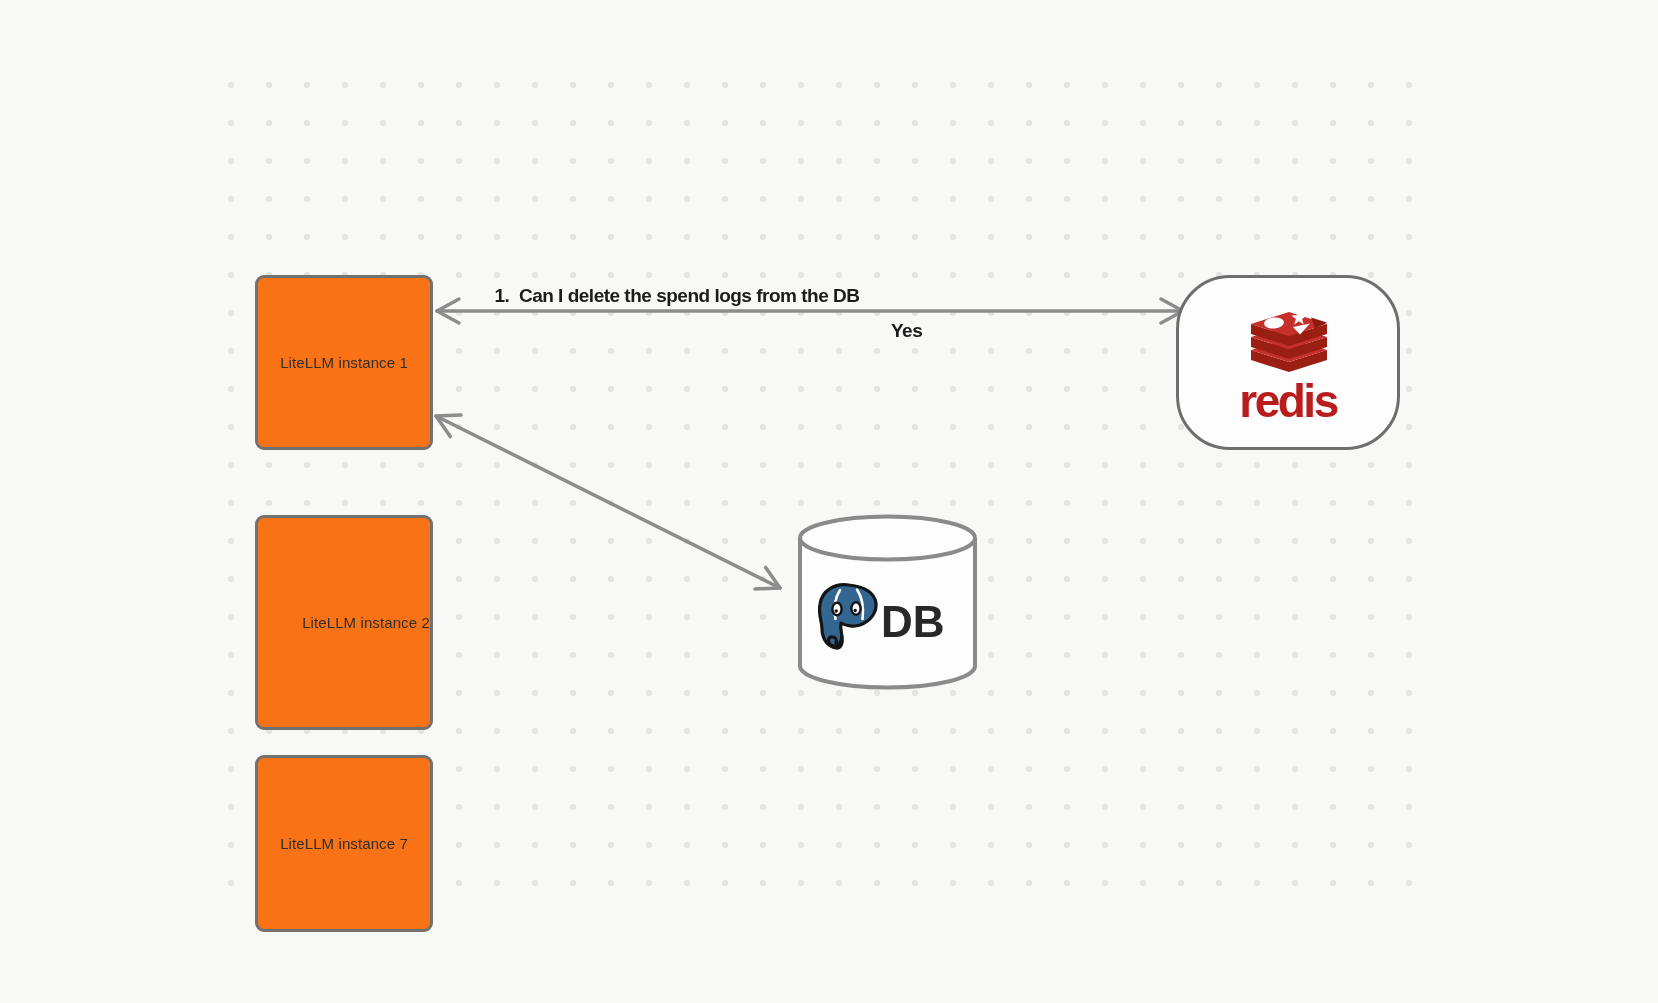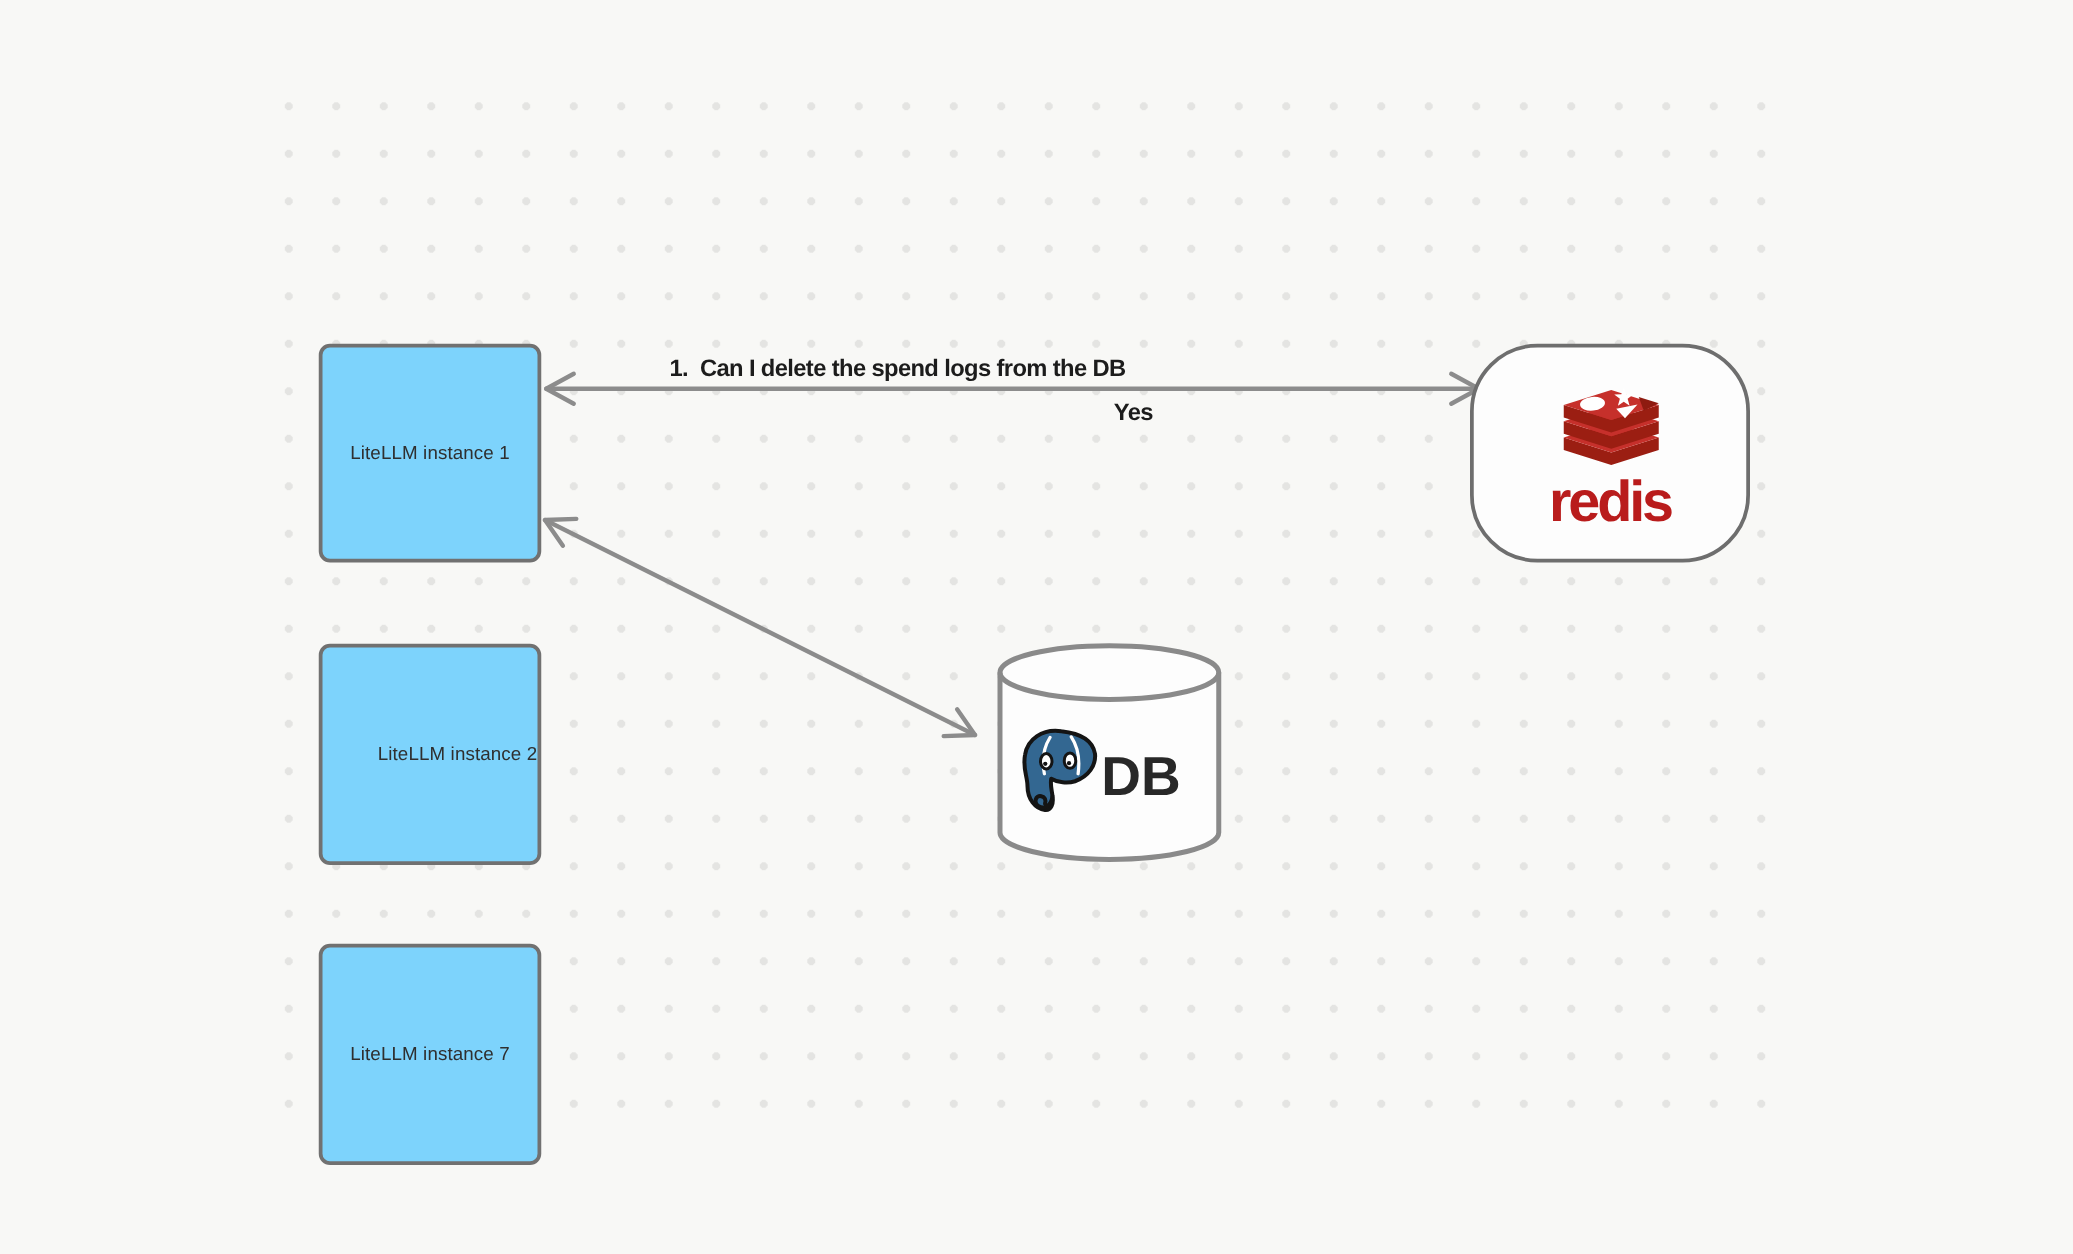--- a/index.html
+++ b/index.html
@@ -22,32 +22,32 @@
     width: 1216px; height: 836px;
     background-image: radial-gradient(circle, #e4e4e2 3px, rgba(0,0,0,0) 3.4px);
     background-size: 38px 38px;
   }
   .node-box {
     position: absolute;
     width: 178px;
     box-sizing: border-box;
     border: 3.5px solid #717171;
     border-radius: 9px;
-    background: #7dd3fc;
+    background: #f97316;
     display: flex;
     align-items: center;
     justify-content: center;
   }
   .node-box .box-label {
     font-size: 15px;
     color: #2f2f2f;
     letter-spacing: 0.1px;
   }
   .box-1 { left: 255px; top: 275px; height: 175px; }
-  .box-2 { left: 255px; top: 515px; height: 177px; padding-left: 44px; }
+  .box-2 { left: 255px; top: 515px; height: 215px; padding-left: 44px; }
   .box-3 { left: 255px; top: 755px; height: 177px; }
 
   .redis-node {
     position: absolute;
     left: 1176px; top: 275px;
     width: 224px; height: 175px;
     box-sizing: border-box;
     border: 3.5px solid #6e6e6e;
     border-radius: 54px;
     background: #fdfdfd;
@@ -98,21 +98,21 @@
     stroke-linecap: round;
   }
   .arrow-label {
     position: absolute;
     font-size: 19px;
     font-weight: bold;
     letter-spacing: -0.5px;
     color: #1c1c1c;
     white-space: pre;
   }
-  .label-1 { left: 677px; top: 285px; transform: translateX(-50%); margin-left: 41px; }
+  .label-1 { left: 677px; top: 285px; transform: translateX(-50%); }
   .label-yes { left: 891px; top: 285px; margin-top: 35px; }
   .label-2 { left: 872px; top: 456px; transform: translateX(-50%); }
 </style>
 </head>
 <body>
 
 <div class="stage">
 
   <div class="dots"></div>
 

